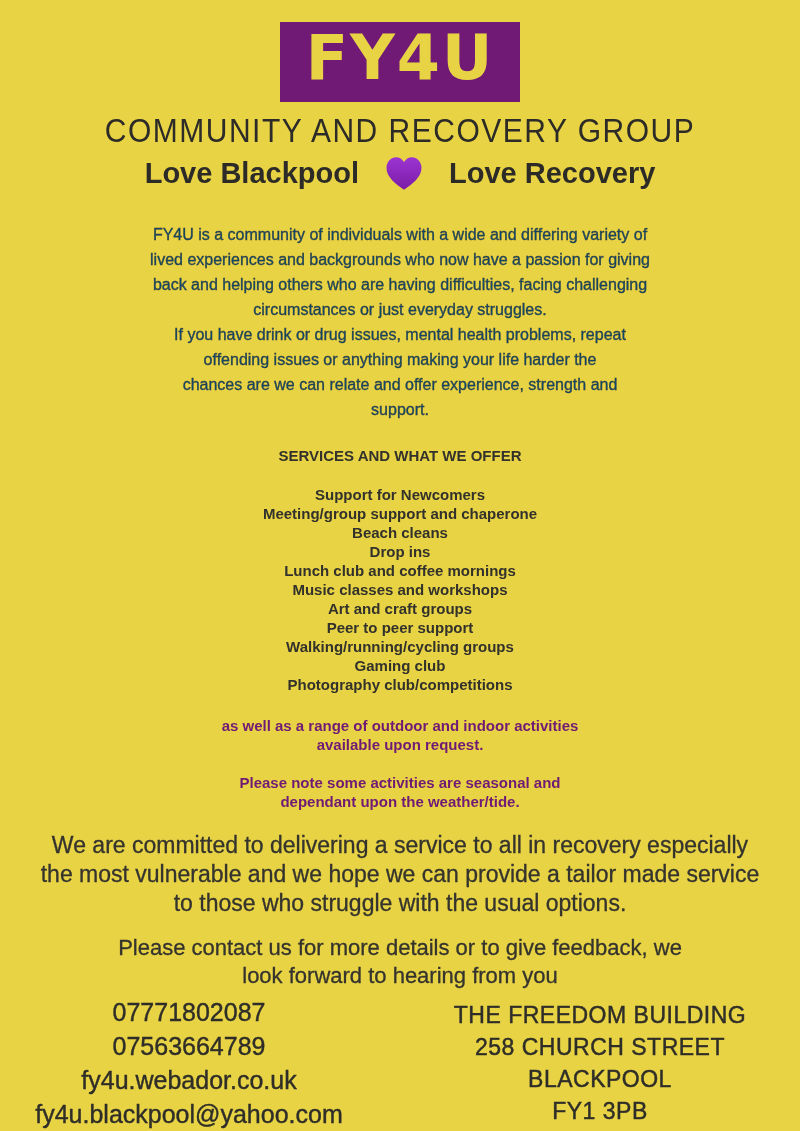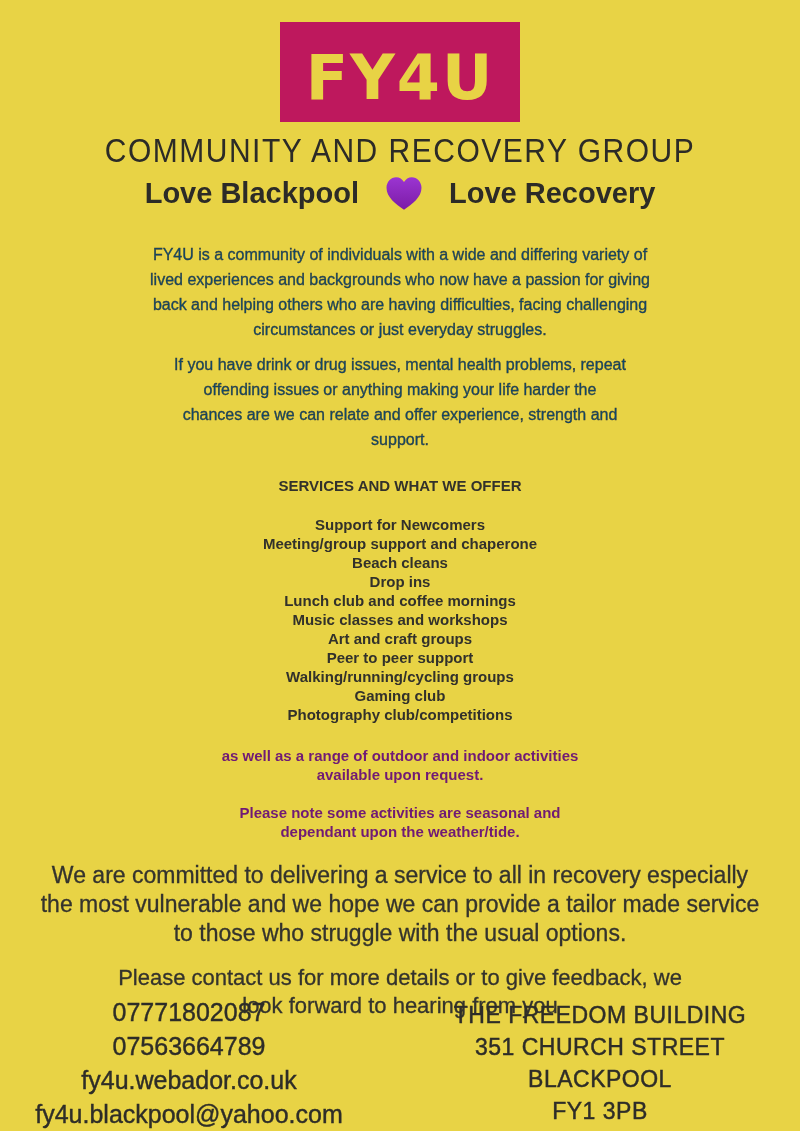--- a/index.html
+++ b/index.html
@@ -8,22 +8,22 @@
     background:#e8d345;
     font-family:"Liberation Sans","DejaVu Sans",sans-serif;
     color:#34332d;
     overflow:hidden;
   }
   .poster{position:relative;width:800px;height:1131px;background:#e8d345;text-align:center;}
 
   .logo-box{
     display:inline-block;
     margin-top:22px;
-    background:#be185d;
-    padding:24px 26px 12px 26px;
+    background:#701a75;
+    padding:4px 26px 12px 26px;
     min-width:142px;
   }
   .logo-text{
     font-family:"DejaVu Sans","Liberation Sans",sans-serif;
     font-weight:800;
     font-size:62px;
     line-height:64px;
     color:#e8d345;
     letter-spacing:2px;
   }
@@ -50,21 +50,21 @@
 
   .para{
     margin:0 auto;
     font-size:16px;
     line-height:25px;
     font-weight:400;
     color:#0c4a6e;
     -webkit-text-stroke:0.35px #3b3a33;
   }
   .para-1{margin-top:30px;max-width:505px;}
-  .para-2{margin-top:10px;max-width:455px;}
+  .para-2{max-width:455px;}
 
   .services-heading{
     margin-top:24px;
     font-size:15px;
     line-height:19px;
     font-weight:700;
     color:#32312b;
   }
   .services-list{margin-top:20px;}
   .service-item{
@@ -186,19 +186,19 @@
 
   <div class="footer">
     <div class="contact-block">
       <div>07771802087</div>
       <div>07563664789</div>
       <a>fy4u.webador.co.uk</a>
       <a>fy4u.blackpool@yahoo.com</a>
     </div>
     <div class="address-block">
       <div>THE FREEDOM BUILDING</div>
-      <div>351 CHURCH STREET</div>
+      <div>258 CHURCH STREET</div>
       <div>BLACKPOOL</div>
       <div>FY1 3PB</div>
     </div>
   </div>
 
 </div>
 
 </body></html>

